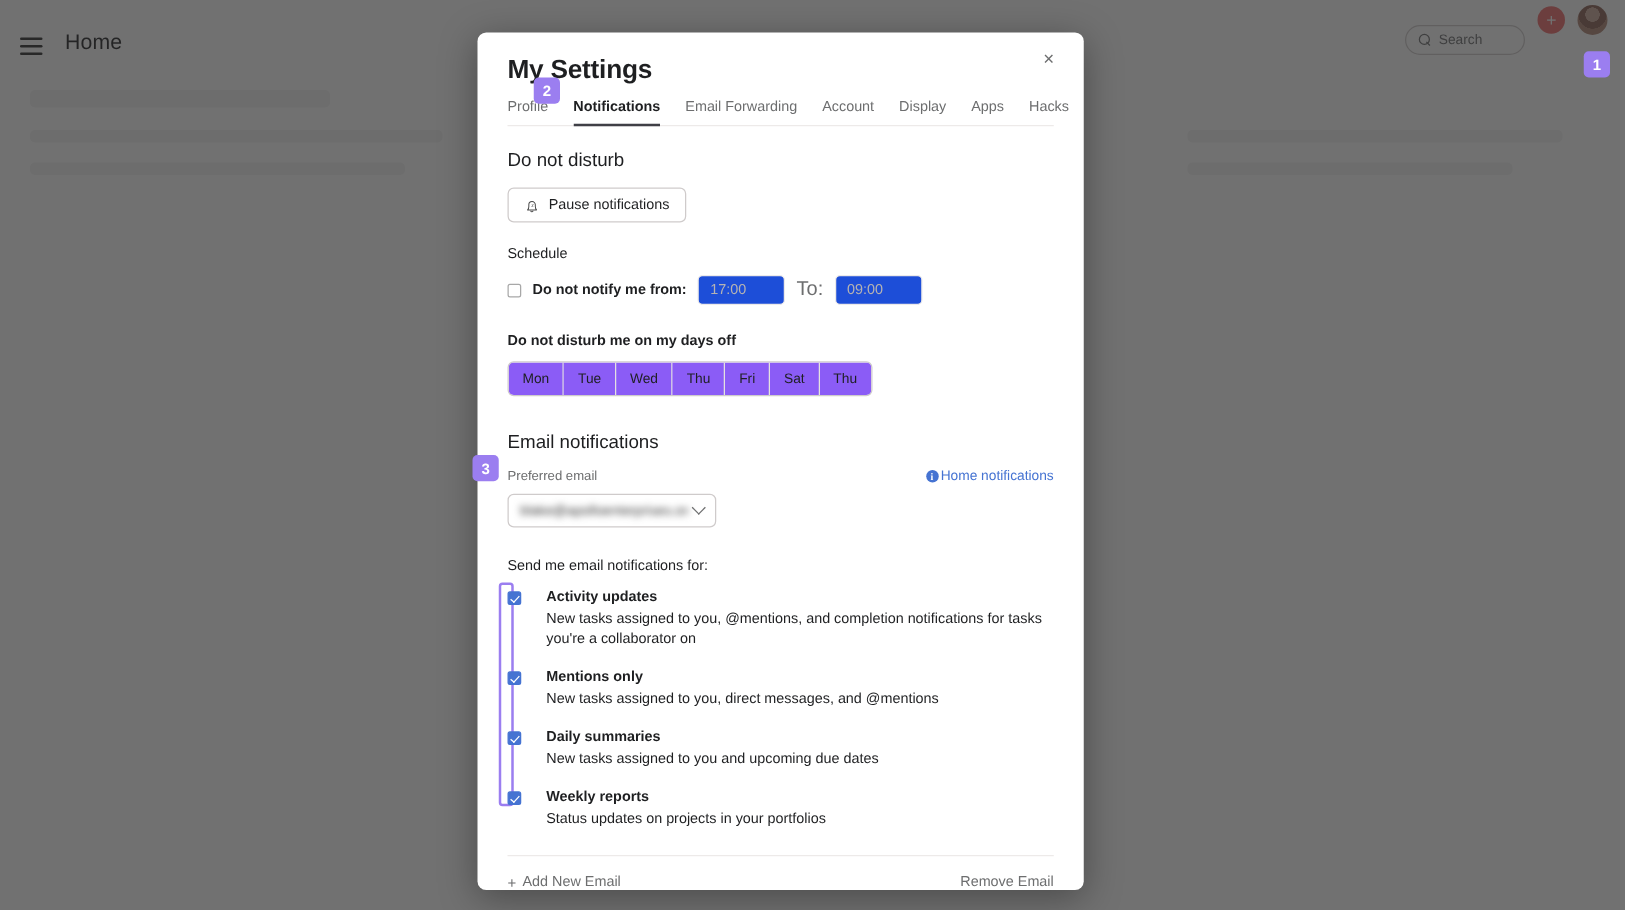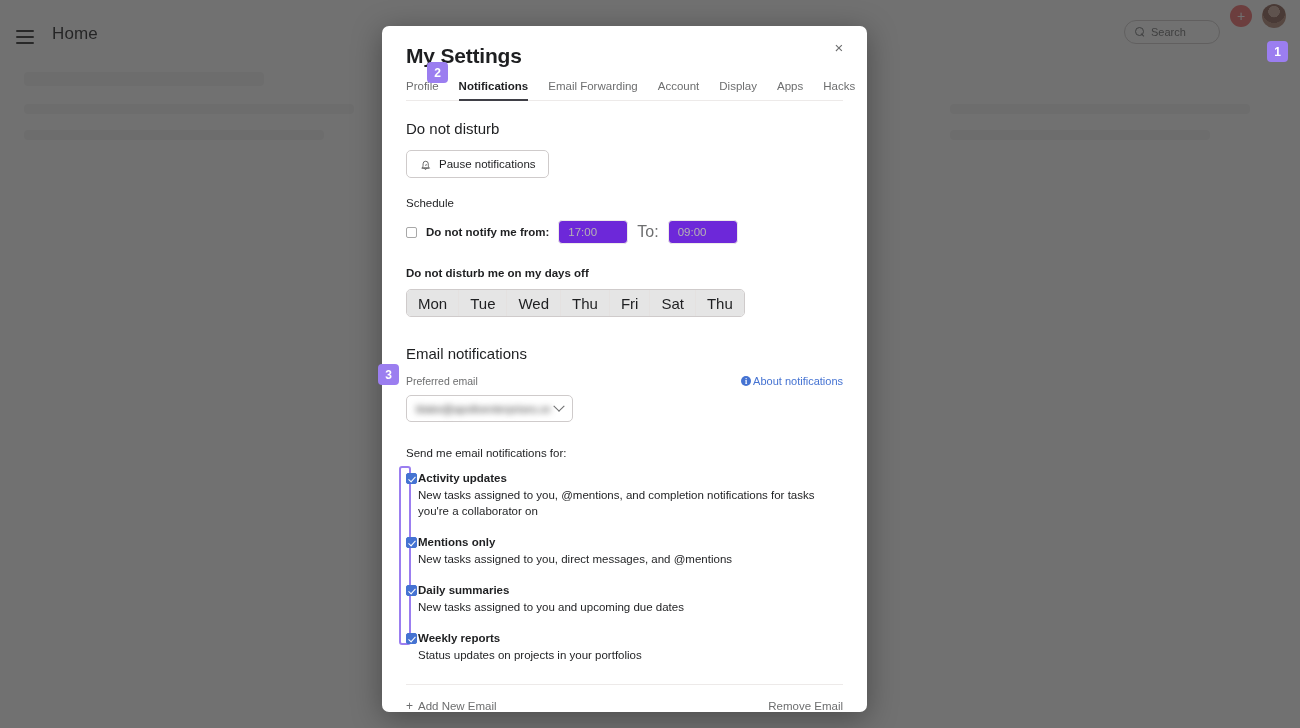--- a/index.html
+++ b/index.html
@@ -164,40 +164,40 @@
   .chk.checked::after {
     content: ""; position: absolute;
     left: 3px; top: 0.5px; width: 3px; height: 6px;
     border: solid #fff; border-width: 0 1.6px 1.6px 0;
     transform: rotate(42deg);
   }
   #schedule-label { font-size: 11.5px; font-weight: bold; color: #1e1f21; }
   .time-input {
     width: 70px; height: 24px;
     border: 1px solid #edeae9; border-radius: 4px;
-    background: #6d28d9;
+    background: #1d4ed8;
     display: flex; align-items: center;
     padding: 0 9px;
     font-size: 11.5px; color: #b6b3b2;
   }
   #to-label { font-size: 16px; color: #6d6e6f; }
 
   #days-label { font-size: 11.5px; font-weight: bold; color: #1e1f21; margin-top: 23px; }
   #days-row {
     margin-top: 10px;
     display: inline-flex;
     border: 1px solid #cfcbcb; border-radius: 5px;
     overflow: hidden;
   }
   .day-btn {
     padding: 0 11px; height: 26px;
     display: flex; align-items: center; justify-content: center;
-    font-size: 15px; color: #1e1f21;
+    font-size: 11px; color: #1e1f21;
     border-right: 1px solid #e4e1e0;
-    background: #e5e5e5; cursor: pointer;
+    background: #8b5cf6; cursor: pointer;
   }
   .day-btn:last-child { border-right: none; }
 
   #email-notifications-title { margin-top: 28px; }
 
   #pref-row {
     display: flex; align-items: flex-start; justify-content: space-between;
     margin-top: 13px;
   }
   #preferred-email-label { font-size: 10.5px; color: #6d6e6f; }
@@ -230,21 +230,21 @@
   }
   .chev {
     width: 8px; height: 8px; flex:none; margin-left: 4px;
     border-right: 1.3px solid #6d6e6f; border-bottom: 1.3px solid #6d6e6f;
     transform: rotate(45deg) translate(-2px,-2px);
   }
 
   #send-me-label { font-size: 11.5px; color: #1e1f21; margin-top: 25px; }
 
   #notif-options { margin-top: 12px; position: relative; }
-  .notif-item { display: flex; gap: 1px; margin-bottom: 16px; }
+  .notif-item { display: flex; gap: 20px; margin-bottom: 16px; }
   .notif-item:last-child { margin-bottom: 0; }
   .notif-chk-wrap { padding-top: 2px; }
   .notif-title { font-size: 11.5px; font-weight: bold; color: #1e1f21; line-height: 14px; }
   .notif-desc { font-size: 11.5px; color: #1e1f21; line-height: 16px; margin-top: 2px; max-width: 420px; }
 
   
   #checkbox-highlight {
     position: absolute;
     left: -7px; top: -5px;
     width: 12px; height: 179px;
@@ -368,21 +368,21 @@
       <div class="day-btn">Thu</div>
     </div>
 
     
     <div class="section-title" id="email-notifications-title">Email notifications</div>
 
     <div id="pref-row">
       <span id="preferred-email-label">Preferred email</span>
       <span id="about-notifications-link">
         <span class="info-icon">i</span>
-        <span>About notifications</span>
+        <span>Home notifications</span>
       </span>
     </div>
 
     <div id="email-select">
       <span id="email-value">blake@apolloenterprises.org</span>
       <span class="chev"></span>
     </div>
 
     <div id="send-me-label">Send me email notifications for:</div>
 

